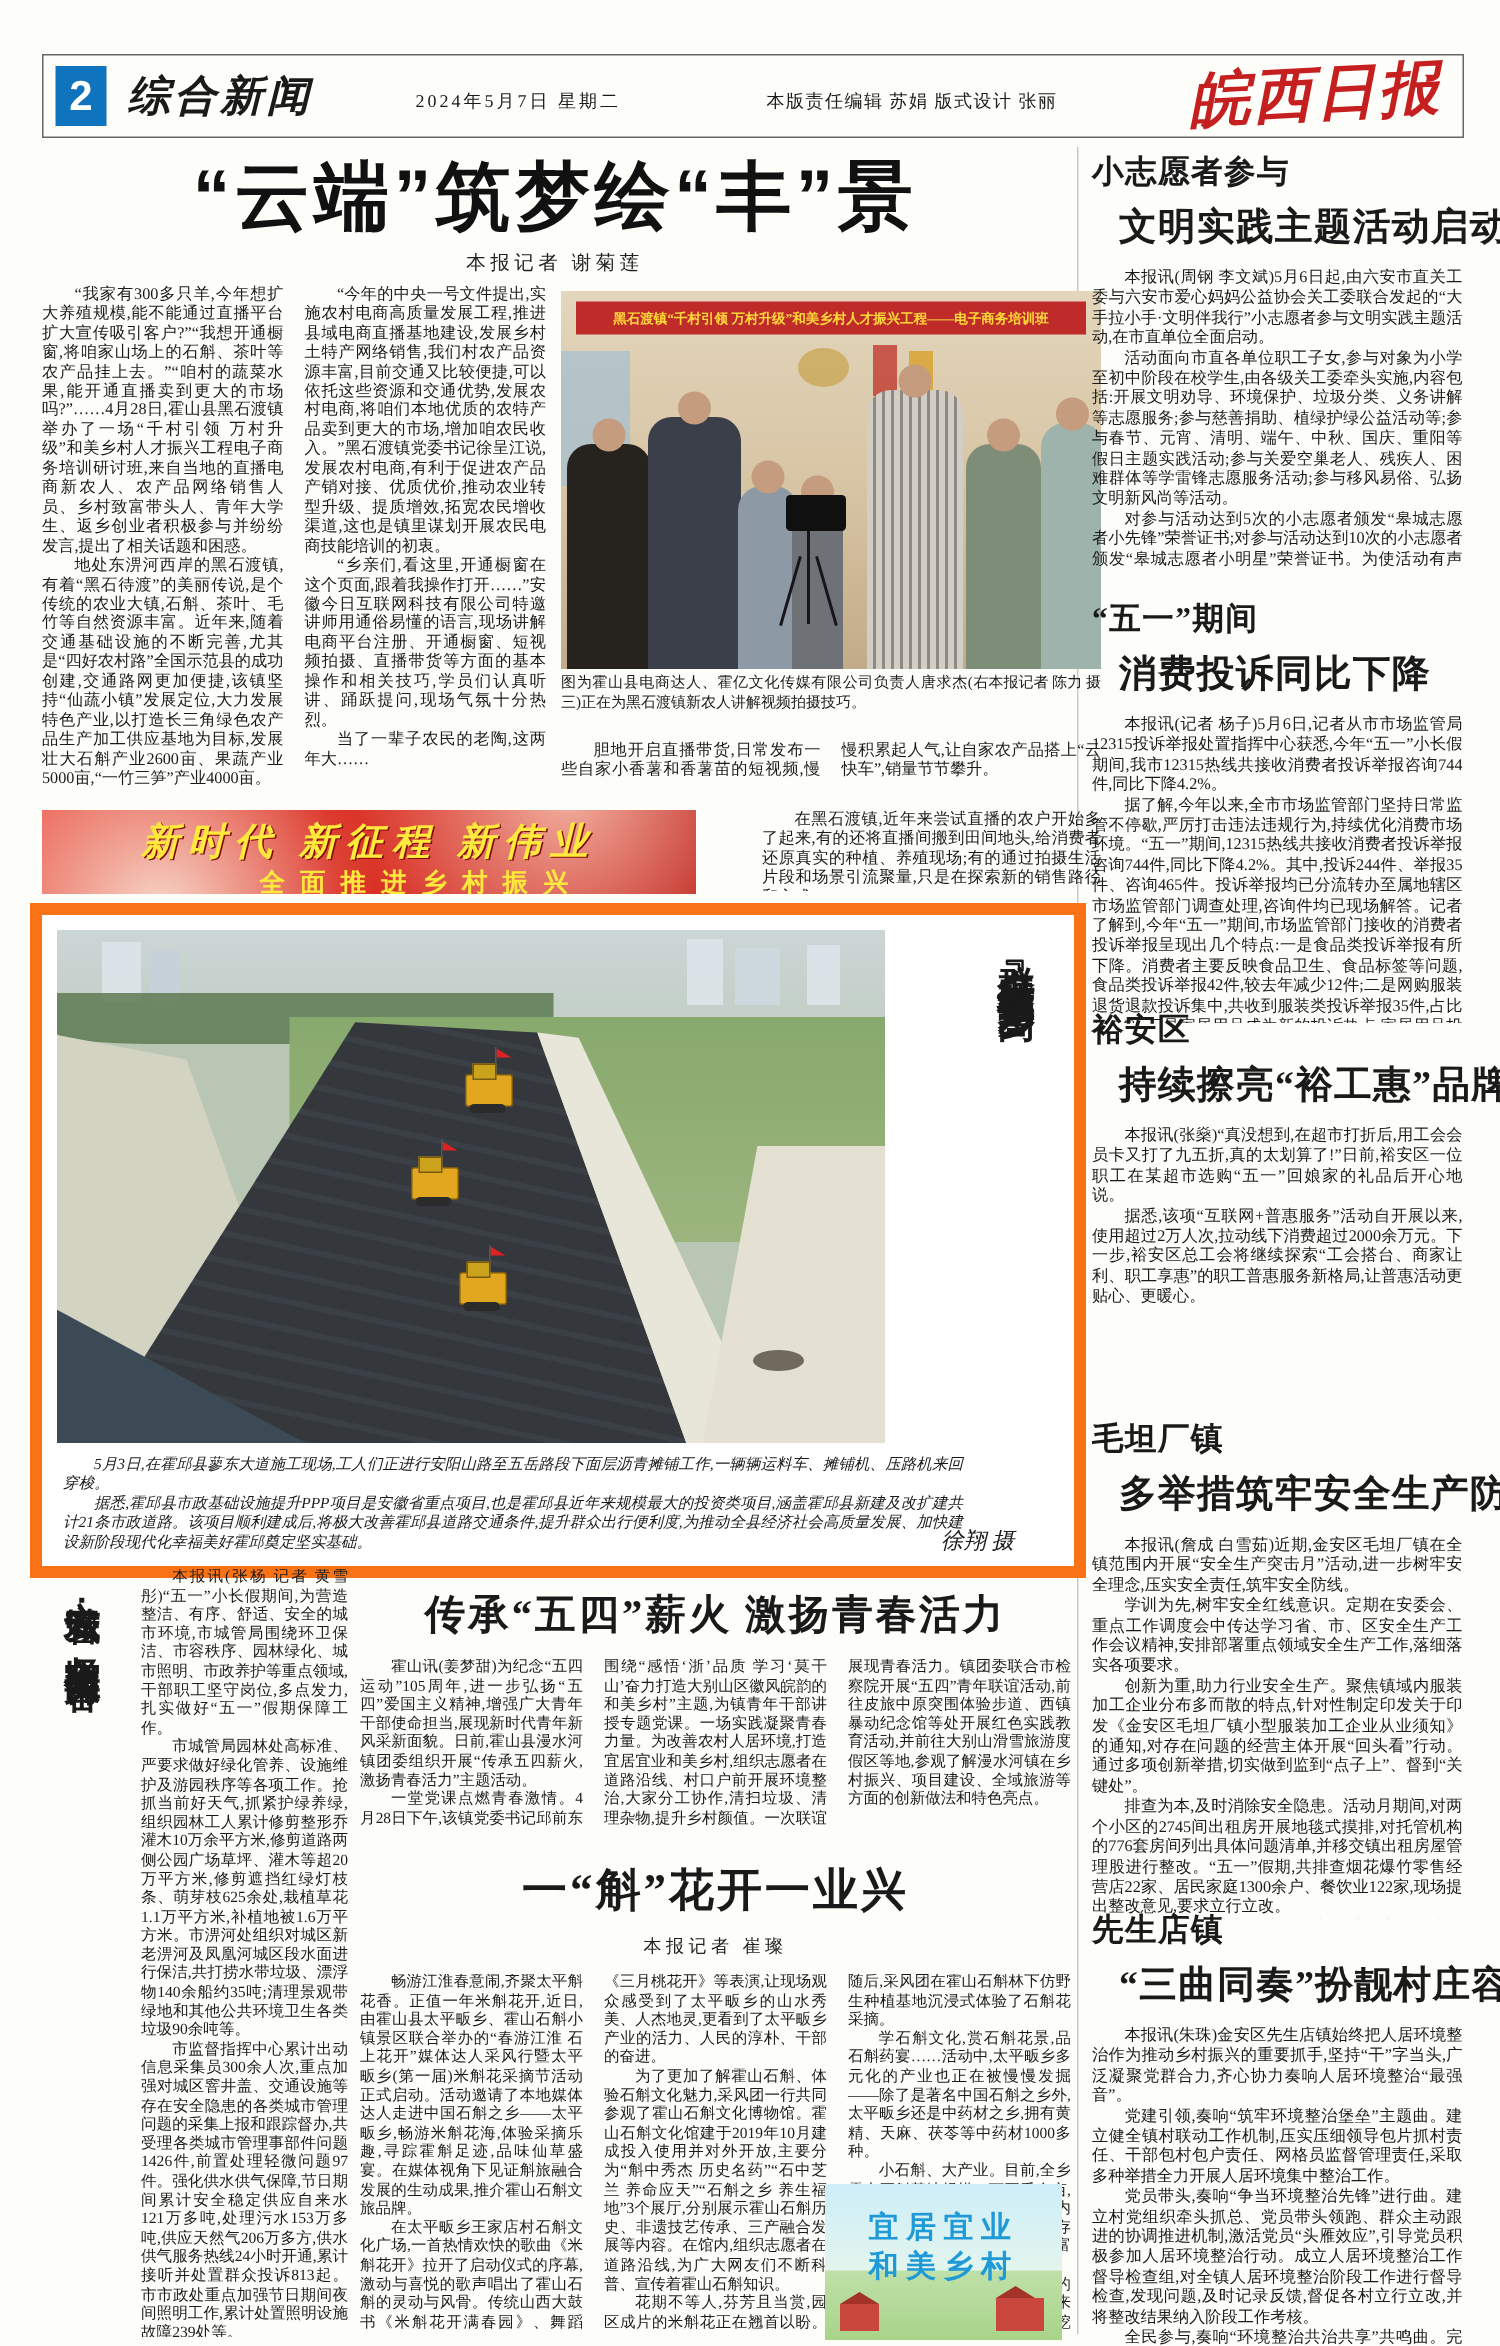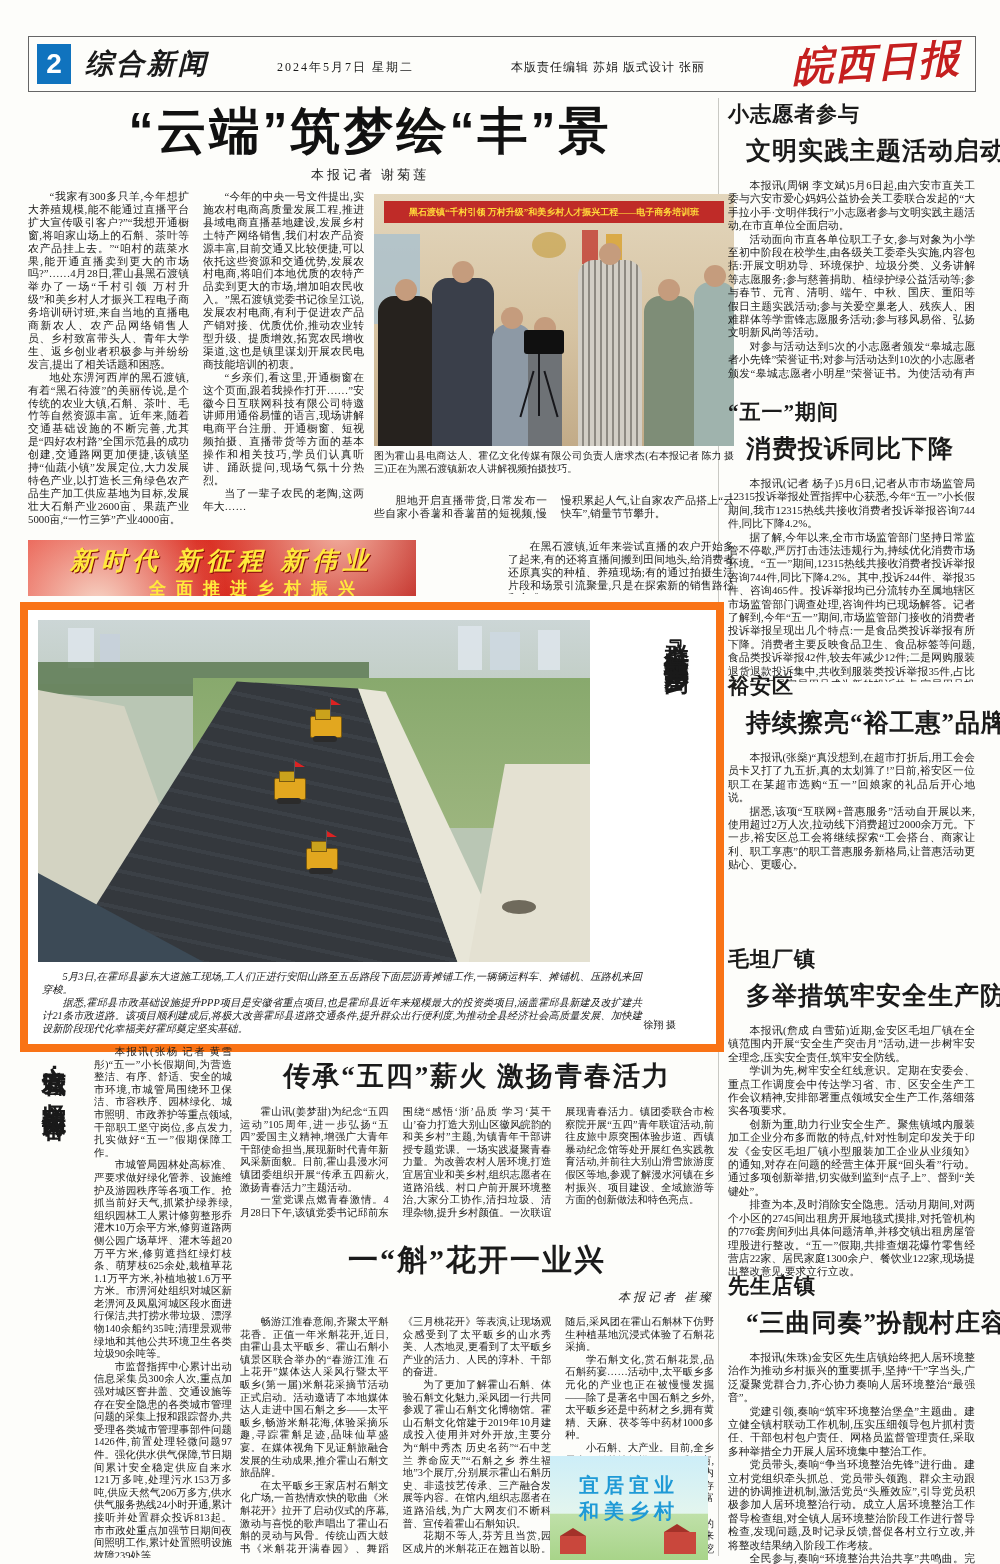--- a/index.html
+++ b/index.html
@@ -35,21 +35,21 @@
                width:22px;height:22px;border-radius:50%;background:#c59c7d;}
   .camera{position:absolute;left:150px;bottom:92px;width:40px;height:24px;background:#101010;border-radius:3px;}
   .tripod{position:absolute;left:164px;bottom:30px;width:2px;height:64px;background:#16161a;}
   .tripod::before{content:"";position:absolute;left:-12px;top:18px;width:2px;height:48px;background:#16161a;transform:rotate(16deg);}
   .tripod::after{content:"";position:absolute;left:12px;top:18px;width:2px;height:48px;background:#16161a;transform:rotate(-16deg);}
   .m-caption{position:absolute;left:346px;top:260px;width:360px;font-size:10px;line-height:12.5px;text-align:justify;}
   .m-caption .credit{float:right;}
   .m-sub{position:absolute;left:346px;top:304px;width:360px;height:42px;column-count:2;column-gap:14px;column-fill:auto;
          overflow:hidden;font-size:10.8px;line-height:12.9px;text-align:justify;}
   
-  .banner{position:absolute;left:0;top:350px;width:388px;height:56px;overflow:hidden;
+  .banner{position:absolute;left:0;top:350px;width:436px;height:56px;overflow:hidden;
           background:radial-gradient(circle at 18% 120%,#f7d7c8 0%,rgba(247,215,200,0) 40%),
                      radial-gradient(circle at 80% -20%,#f2b0a0 0%,rgba(242,176,160,0) 45%),
                      linear-gradient(100deg,#e8473a 0%,#d51d12 55%,#b50b07 100%);}
   .banner .l1{margin-top:4px;text-align:center;font-size:25px;font-weight:900;font-style:italic;color:#ffe93c;letter-spacing:6px;
               text-shadow:1px 1px 0 #7e0a05;}
   .banner .l2{text-align:center;font-size:17px;font-weight:bold;color:#ffe93c;letter-spacing:10px;padding-left:70px;}
   .bside{position:absolute;left:480px;top:350px;width:226px;height:54px;overflow:hidden;
          font-size:10.8px;line-height:12.9px;text-align:justify;}
   
   .road-frame{position:absolute;left:20px;top:602px;width:688px;height:434px;border:8px solid #f97316;background:#fff;}
@@ -71,21 +71,21 @@
   .manhole{position:absolute;right:54px;bottom:48px;width:34px;height:14px;border-radius:50%;background:#6f6a5c;}
   .machine{position:absolute;width:30px;height:20px;background:#e2a71f;border:1px solid #7a5a10;border-radius:2px;}
   .machine::before{content:"";position:absolute;left:4px;top:-8px;width:14px;height:9px;background:#caa21c;border:1px solid #7a5a10;}
   .machine::after{content:"";position:absolute;left:2px;bottom:-5px;width:24px;height:6px;background:#2b2b2b;border-radius:3px;}
   .flag{position:absolute;width:0;height:0;border-top:6px solid transparent;border-left:10px solid #d22;top:-18px;left:20px;}
   .flag::after{content:"";position:absolute;left:-11px;top:-7px;width:1px;height:18px;background:#555;}
   .road-vtitle{position:absolute;right:22px;top:14px;height:338px;writing-mode:vertical-rl;text-orientation:upright;
                font-size:25px;font-weight:900;letter-spacing:2px;font-family:"Liberation Sans",sans-serif;}
   .road-cap{position:absolute;left:14px;top:360px;width:600px;font-size:10.3px;line-height:13px;text-align:justify;font-style:italic;}
   .road-cap p{margin:0;text-indent:2em;}
-  .road-credit{position:absolute;right:40px;top:408px;font-size:10px;}
+  .road-credit{position:absolute;right:40px;top:408px;font-size:15px;font-style:italic;}
   
   .vrule{position:absolute;left:718px;top:98px;width:1px;height:1458px;background:#c9c9c4;}
   
   .rcol{position:absolute;left:728px;top:100px;width:247px;height:1464px;}
   .r-art{position:absolute;left:0;width:247px;}
   .r-kicker{font-size:21px;font-weight:900;letter-spacing:1px;}
   .r-title{font-size:25px;font-weight:900;padding-left:18px;letter-spacing:1px;margin-top:6px;white-space:nowrap;}
   .r-body{margin-top:12px;font-size:10.8px;line-height:13.4px;text-align:justify;overflow:hidden;}
   
   .cg{position:absolute;left:32px;top:1046px;width:200px;height:512px;}
@@ -94,21 +94,21 @@
   .cg-body{position:absolute;left:62px;top:0;width:138px;height:512px;overflow:hidden;
            font-size:10.4px;line-height:12.6px;text-align:justify;}
   
   .wusi{position:absolute;left:240px;top:1058px;width:474px;}
   .w-head{text-align:center;font-size:27px;font-weight:900;letter-spacing:2px;}
   .w-body{margin-top:12px;height:124px;column-count:3;column-gap:14px;column-fill:auto;overflow:hidden;
           font-size:10.3px;line-height:12.6px;text-align:justify;}
   
   .hua{position:absolute;left:240px;top:1240px;width:474px;height:322px;}
   .h-head{text-align:center;font-size:30px;font-weight:900;letter-spacing:2px;}
-  .h-byline{text-align:right;font-size:12px;letter-spacing:3px;margin-top:8px;color:#222;font-style:italic;}
+  .h-byline{text-align:center;font-size:12px;letter-spacing:3px;margin-top:8px;color:#222;}
   .h-body{margin-top:10px;height:246px;column-count:3;column-gap:14px;column-fill:auto;overflow:hidden;
           font-size:10.3px;line-height:12.6px;text-align:justify;}
   .gbox{position:absolute;right:6px;bottom:2px;width:158px;height:104px;overflow:hidden;
         background:linear-gradient(#cdeef8 0%,#e3f5ee 55%,#bfe0a8 56%,#a8d489 100%);}
   .gbox .barn{position:absolute;bottom:6px;width:26px;height:18px;background:#c9473c;}
   .gbox .barn::before{content:"";position:absolute;left:0;top:-8px;border-left:13px solid transparent;
         border-right:13px solid transparent;border-bottom:8px solid #a33229;}
   .gtext{position:absolute;left:0;right:0;top:16px;text-align:center;color:#1f9ad6;font-weight:900;
          font-size:20px;letter-spacing:5px;line-height:26px;font-family:"Liberation Sans",sans-serif;}
 </style>

